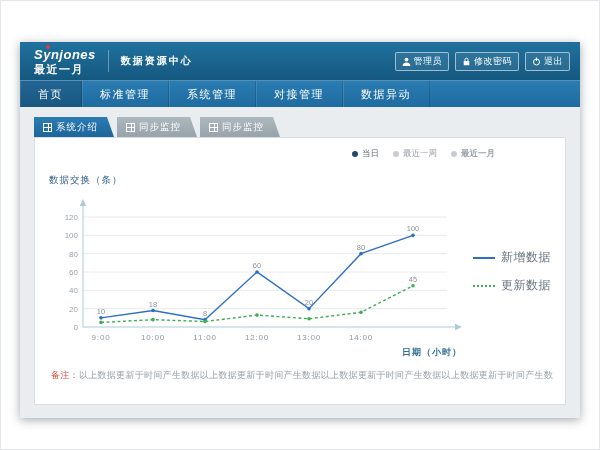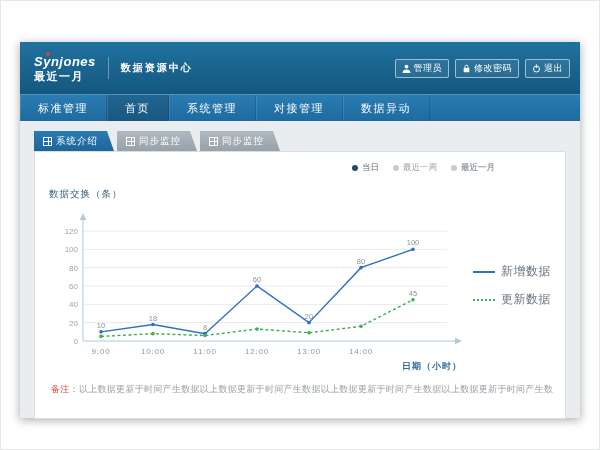--- a/index.html
+++ b/index.html
@@ -7,21 +7,21 @@
     width:600px;height:450px;position:relative;background:#ffffff;
     font-family:"Liberation Sans","DejaVu Sans",sans-serif;overflow:hidden;
   }
   .frame{position:absolute;inset:0;border:1px solid #e4e6e8;pointer-events:none;}
   .window{
     position:absolute;left:20px;top:42px;width:560px;height:376px;
     background:#e9edf0;box-shadow:0 2px 9px rgba(50,60,72,.45);
   }
   
   .app-header{
-    height:52px;background:linear-gradient(#20719f,#14587f);
+    height:38px;background:linear-gradient(#20719f,#14587f);
     display:flex;align-items:center;padding:0 10px;color:#fff;
   }
   .logo{position:relative;line-height:1;margin-left:4px;cursor:pointer;}
   .logo-en{font-size:13px;font-weight:bold;font-style:italic;letter-spacing:.5px;}
   .logo-dot{position:absolute;left:12px;top:-3px;width:4px;height:4px;border-radius:50%;background:#e53c34;}
   .logo-cn{font-size:11px;font-weight:bold;margin-top:3px;letter-spacing:1.5px;}
   .header-sep{width:1px;height:22px;background:rgba(255,255,255,.35);margin:0 12px;}
   .app-title{font-size:10px;letter-spacing:2px;font-weight:bold;}
   .header-actions{margin-left:auto;display:flex;gap:6px;align-items:center;}
   .hbtn{
@@ -112,22 +112,22 @@
               <circle cx="4.5" cy="5" r="3" fill="none" stroke="#fff" stroke-width="1"></circle>
               <line x1="4.5" y1="0.5" x2="4.5" y2="4" stroke="#fff" stroke-width="1.2"></line>
             </svg>
         </span>
         <span>退出</span>
       </button>
     </div>
   </div>
 
   <div class="main-nav">
+    <a class="nav-item active">首页</a>
     <a class="nav-item">标准管理</a>
-    <a class="nav-item active">首页</a>
     <a class="nav-item">系统管理</a>
     <a class="nav-item">对接管理</a>
     <a class="nav-item">数据异动</a>
   </div>
 
   <div class="content">
     <div class="tabs">
       <div class="tab active">
         <span class="tab-icon"></span>
         <span>系统介绍</span>

